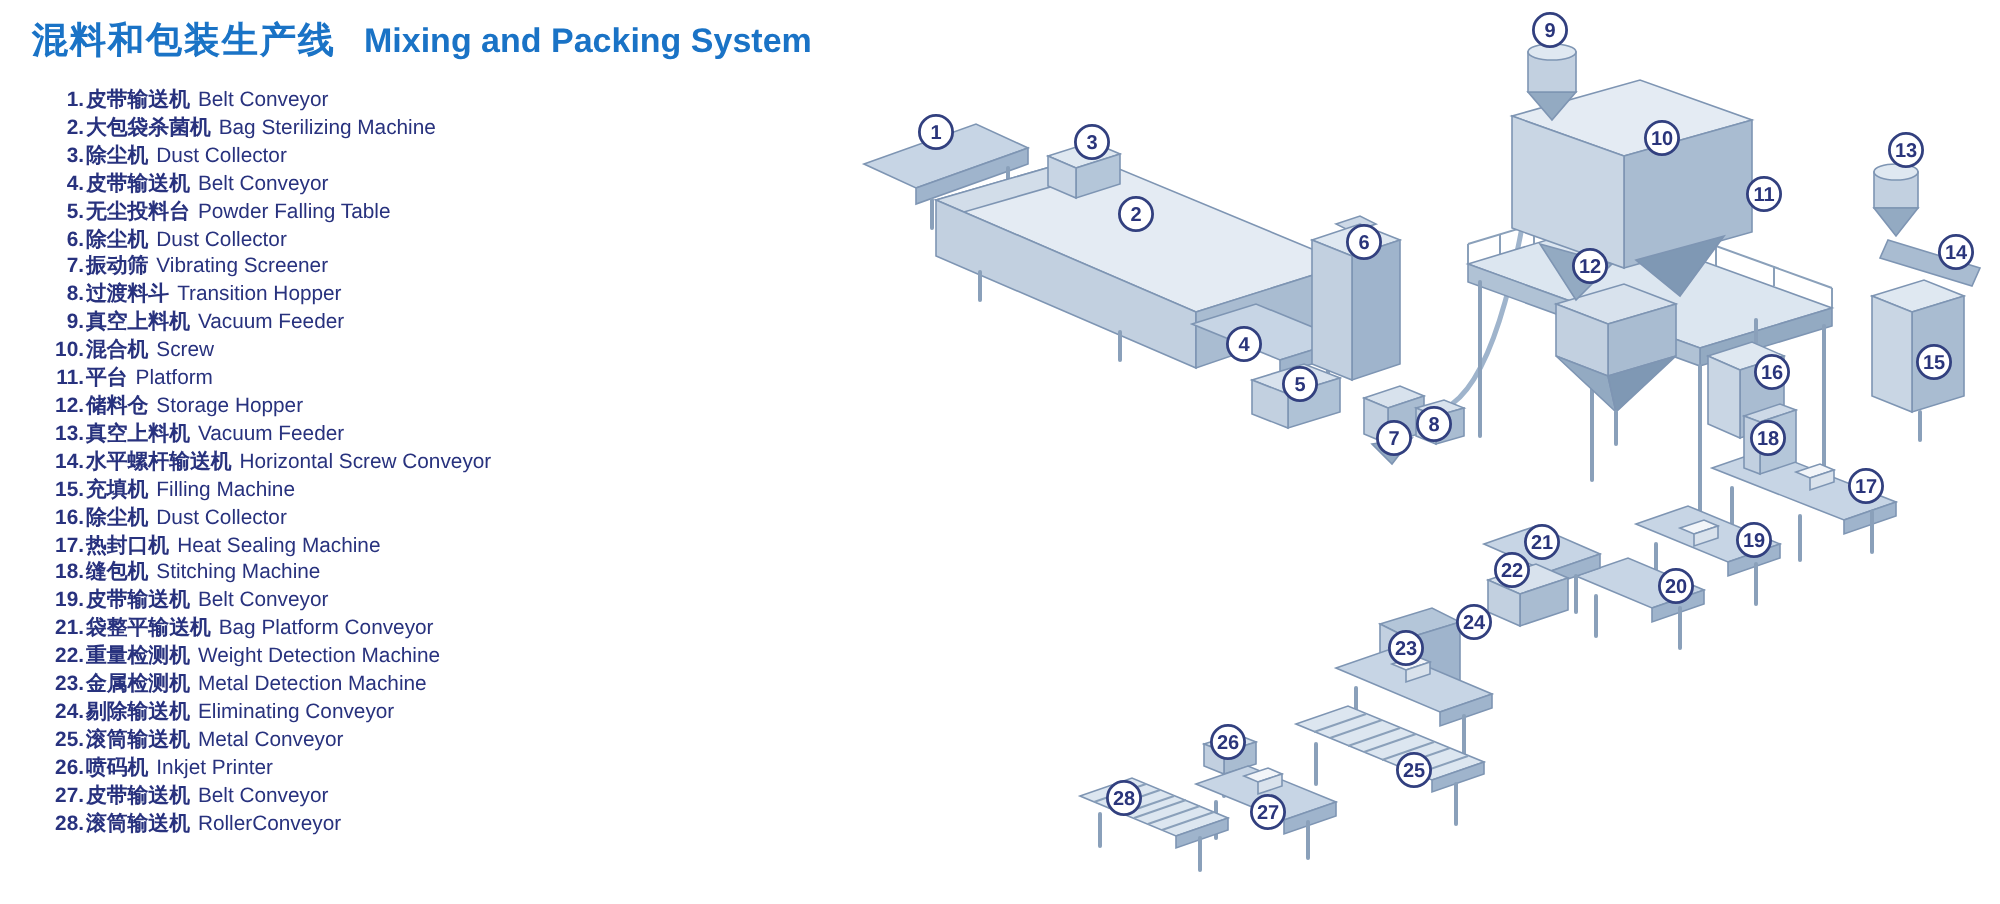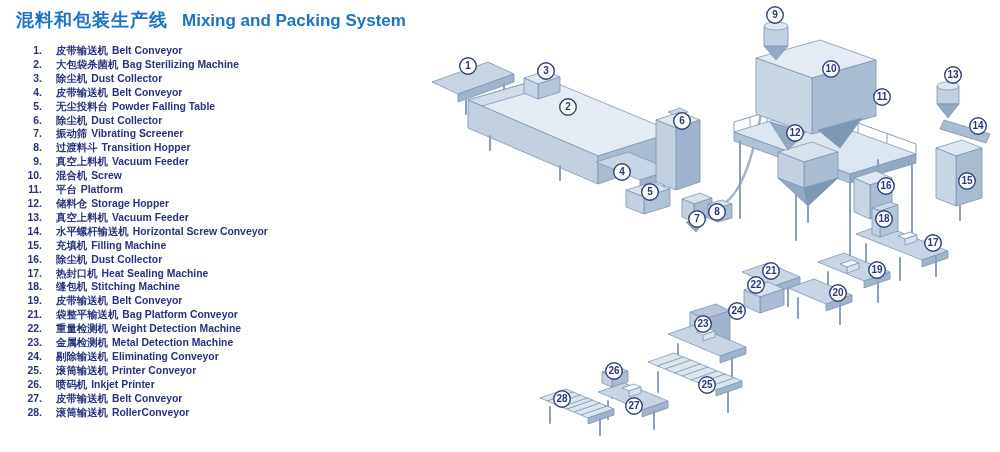--- a/index.html
+++ b/index.html
@@ -8,22 +8,22 @@
     font-family:"Liberation Sans",sans-serif;
   }
   .page{position:relative;width:1000px;height:452px;background:#fff;}
   .title{position:absolute;left:16px;top:8px;color:#1a73c6;white-space:nowrap;}
   .title-zh{font-size:18px;font-weight:700;letter-spacing:1px;margin-top:45px;}
   .title-en{font-size:17px;font-weight:600;margin-left:14px;}
   .legend{position:absolute;left:18px;top:44px;margin:0;padding:0;list-style:none;
           color:#28327e;font-size:10.4px;}
   .legend-item{display:flex;line-height:13.9px;white-space:nowrap;}
   .legend-item .num{width:24px;text-align:right;font-weight:700;flex:none;}
-  .legend-item .zh{margin-left:14px;font-weight:700;}
-  .legend-item .en{margin-left:4px;font-weight:700;}
+  .legend-item .zh{margin-left:1px;font-weight:700;}
+  .legend-item .en{margin-left:4px;font-weight:400;}
   .diagram{position:absolute;left:0;top:0;}
   .m{stroke:#7e95b3;stroke-width:0.8;}
   .leg{stroke:#8aa0ba;stroke-width:2;stroke-linecap:round;}
   .thin{stroke:#8aa0ba;stroke-width:1;}
   .pipe{stroke:#9fb4cc;stroke-width:2.5;fill:none;}
   .callout-circle{fill:#ffffff;stroke:#32407f;stroke-width:1.4;}
   .callout-num{fill:#2a357b;font-size:10px;font-weight:700;text-anchor:middle;
                font-family:"Liberation Sans",sans-serif;}
 </style>
 </head>
@@ -147,21 +147,21 @@
         <span class="en">Metal Detection Machine</span>
       </li>
       <li class="legend-item">
         <span class="num">24.</span>
         <span class="zh">剔除输送机</span>
         <span class="en">Eliminating Conveyor</span>
       </li>
       <li class="legend-item">
         <span class="num">25.</span>
         <span class="zh">滚筒输送机</span>
-        <span class="en">Printer Conveyor</span>
+        <span class="en">Metal Conveyor</span>
       </li>
       <li class="legend-item">
         <span class="num">26.</span>
         <span class="zh">喷码机</span>
         <span class="en">Inkjet Printer</span>
       </li>
       <li class="legend-item">
         <span class="num">27.</span>
         <span class="zh">皮带输送机</span>
         <span class="en">Belt Conveyor</span>

